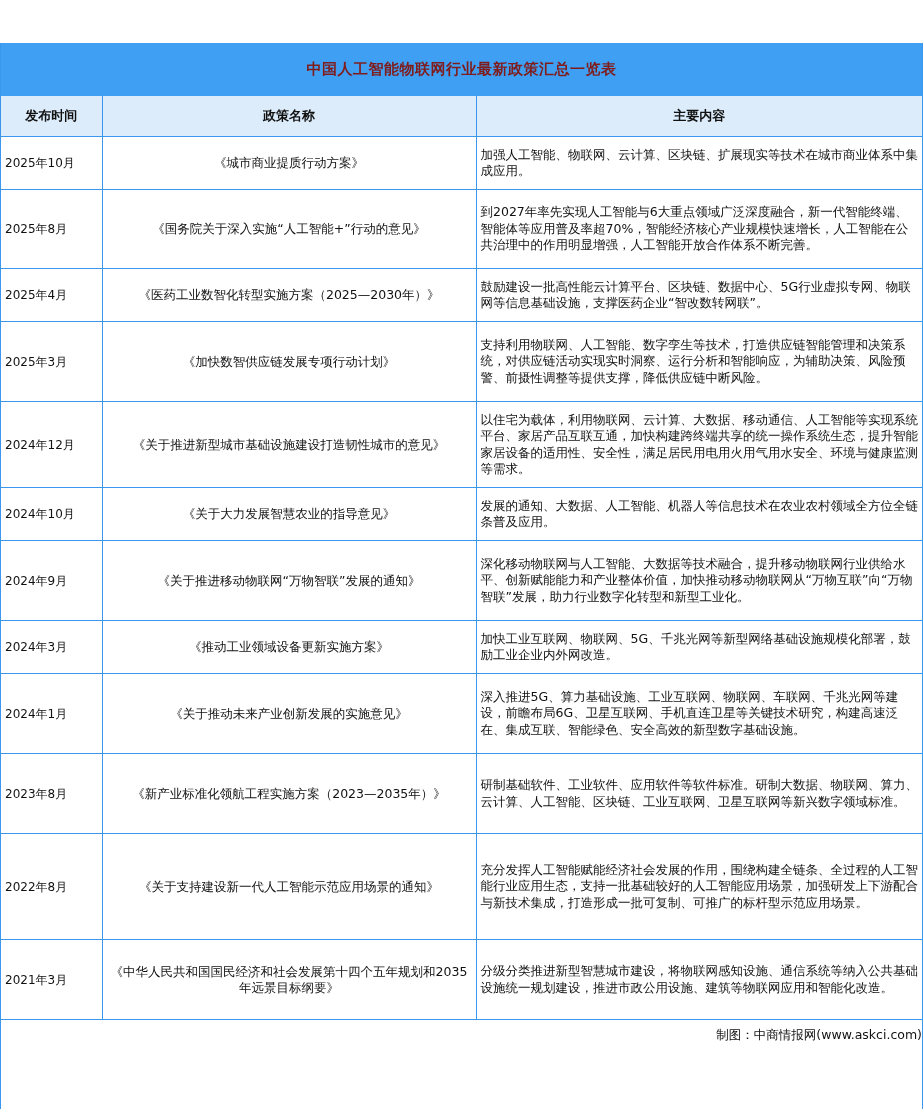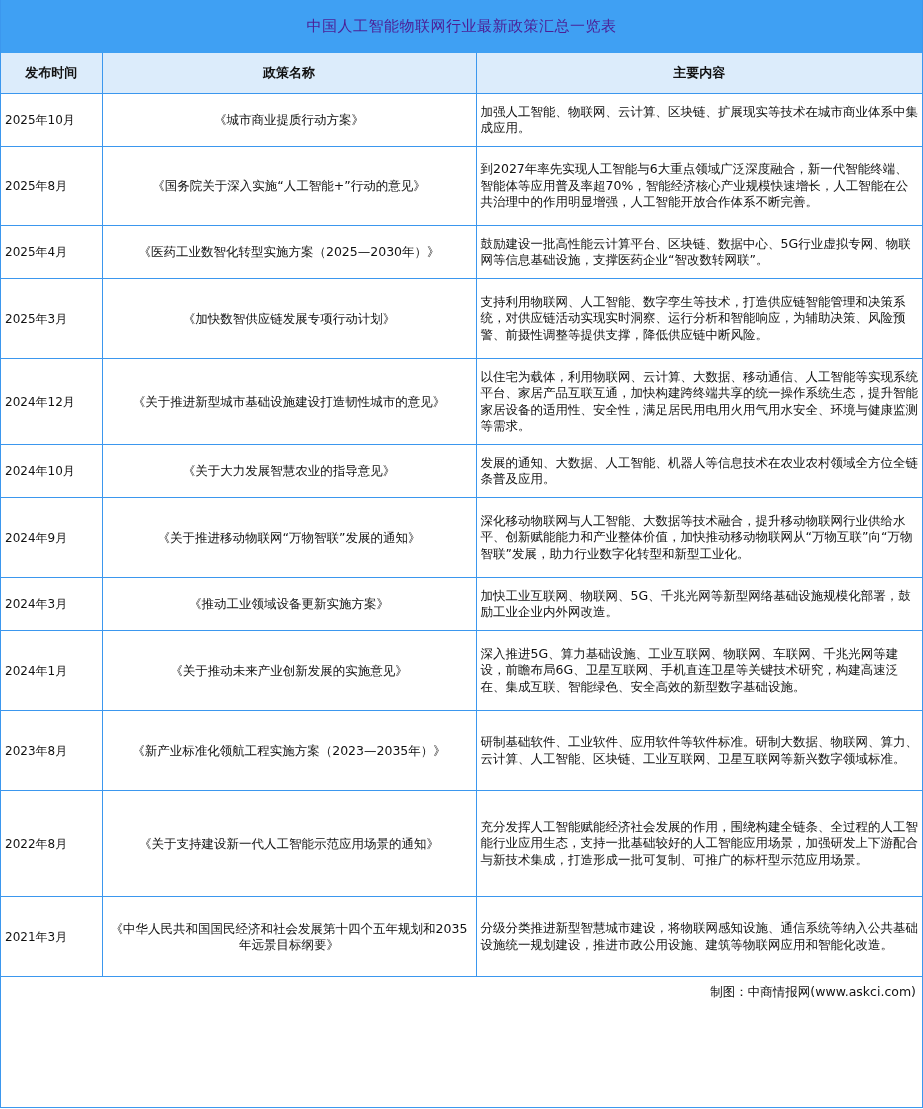--- a/index.html
+++ b/index.html
@@ -1,30 +1,30 @@
 <!DOCTYPE html>
 <html><head>
 <meta charset="utf-8">
 <style>
   html, body { margin: 0; padding: 0; background: #ffffff; }
   body { width: 923px; height: 1109px; overflow: hidden; font-family: "DejaVu Sans", "Liberation Sans", sans-serif; color: #111; }
   .frame { position: relative; width: 921px; height: 1107px; border: 1px solid #3b97ee; border-top: none; box-sizing: content-box; }
-  .title-bar { height: 53px; background: #3fa0f3; color: #4c1d95; display: flex; align-items: center; justify-content: center; font-size: 15px; font-weight: normal; letter-spacing: 0.5px; }
+  .title-bar { height: 53px; background: #3fa0f3; color: #7f1d1d; display: flex; align-items: center; justify-content: center; font-size: 15px; font-weight: bold; letter-spacing: 0.5px; margin-top: 43px; }
   table { border-collapse: collapse; width: 921px; table-layout: fixed; }
   col.c1 { width: 101px; } col.c2 { width: 374px; } col.c3 { width: 446px; }
   th, td { border: 1px solid #3b97ee; }
   tr:first-child th { border-top: none; }
   th:first-child, td:first-child { border-left: none; }
   th:last-child, td:last-child { border-right: none; }
   thead th { background: #dcecfb; height: 32px; font-size: 13px; font-weight: bold; text-align: center; padding: 4px; }
   td { font-size: 12px; padding: 0 4px; line-height: 16px; }
   td.date { text-align: left; }
   td.name { text-align: center; font-size: 12.5px; }
   td.content { text-align: left; font-size: 12.5px; line-height: 16.5px; }
-  .footer { height: 31px; display: flex; align-items: center; justify-content: flex-end; padding-right: 6px; font-size: 12.5px; }
+  .footer { height: 31px; display: flex; align-items: center; justify-content: flex-end; font-size: 12.5px; }
 </style>
 </head>
 <body>
 
 <div class="frame">
   <div class="title-bar">中国人工智能物联网行业最新政策汇总一览表</div>
   <table>
     <colgroup>
         <col class="c1">
         <col class="c2">

